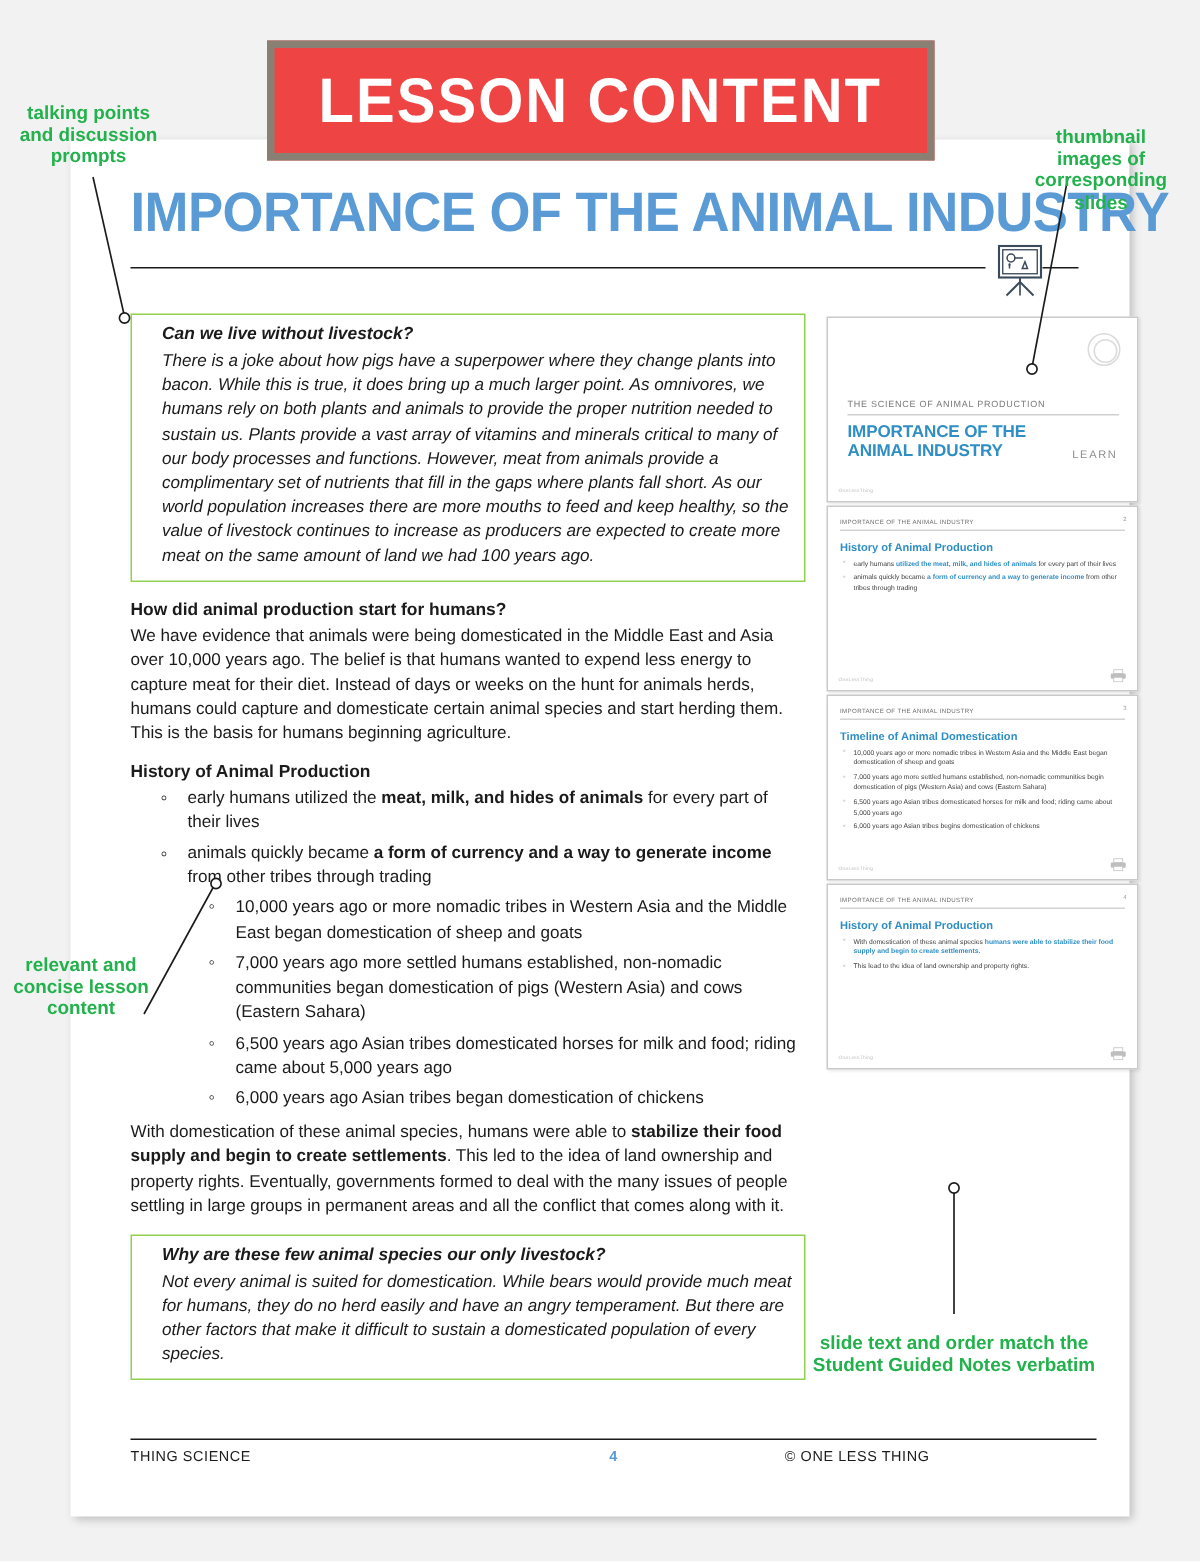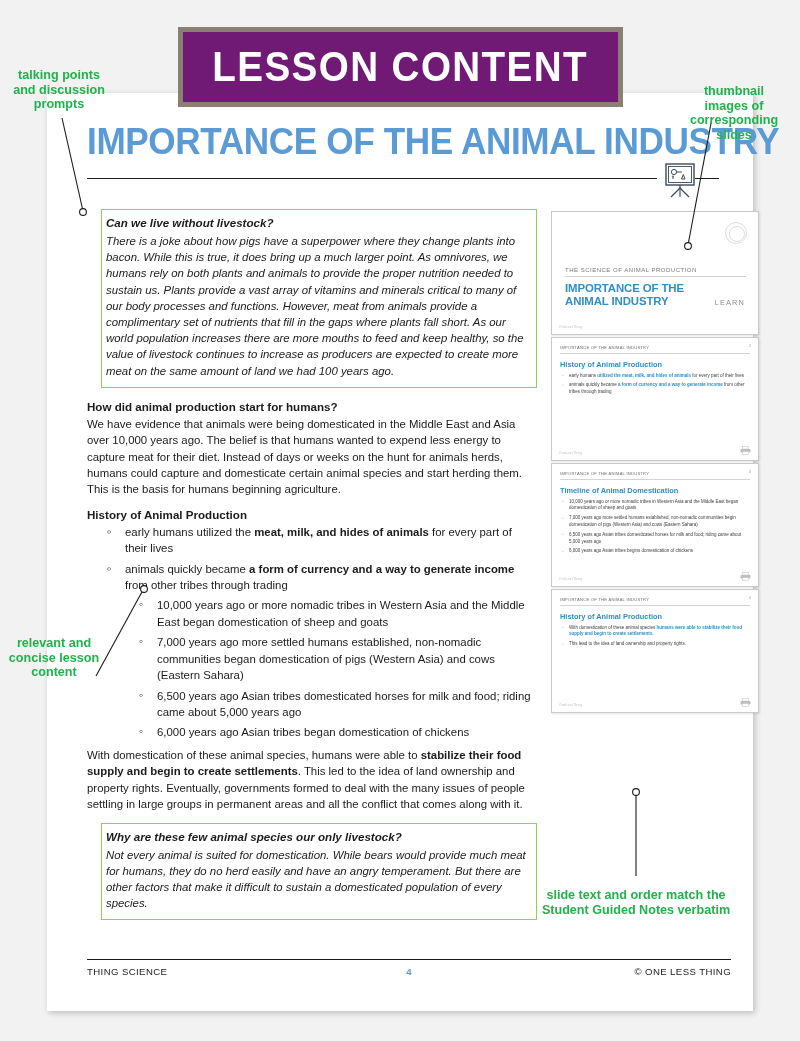--- a/index.html
+++ b/index.html
@@ -23,21 +23,21 @@
     width: 706px; height: 918px;
     background: #ffffff;
     box-shadow: 2px 2px 6px rgba(0,0,0,0.22);
   }
 
   
   .banner {
     position: absolute;
     left: 178px; top: 27px;
     width: 445px; height: 80px;
-    background: #701a75;
+    background: #ef4444;
     border: 5px solid #8a7f73;
     display: flex; align-items: center; justify-content: center;
     z-index: 40;
   }
   .banner-label {
     color: #ffffff;
     font-family: "Liberation Sans Narrow", "Liberation Sans", sans-serif;
     font-size: 42px;
     font-weight: bold;
     letter-spacing: 1.5px;
@@ -87,23 +87,22 @@
     position: absolute;
     left: 40px; top: 116px; right: 22px;
     display: flex; gap: 14px;
   }
   .col-left { width: 450px; }
   .col-right { width: 180px; padding-top: 2px; }
 
   
   .callout {
     border: 1.3px solid #92d050;
-    padding: 6px 8px 8px 4px;
+    padding: 6px 8px 8px 20px;
     margin-bottom: 12px;
-    margin-left: 14px;
   }
   .callout-q {
     font-size: 11.6px;
     font-weight: bold;
     font-style: italic;
     color: #1b1b1b;
     margin-bottom: 4px;
   }
   .callout-body {
     font-size: 11.4px;
@@ -248,21 +247,21 @@
   .footer-row {
     display: flex; align-items: center;
     margin-top: 6px;
     font-family: "Liberation Sans Narrow", "Liberation Sans", sans-serif;
     font-size: 9.6px;
     letter-spacing: 0.4px;
     color: #1b1b1b;
   }
   .f-left { flex: 1; text-align: left; }
   .f-mid  { flex: 0 0 auto; color: #5b9bd5; font-weight: bold; }
-  .f-right { flex: 1; text-align: right; }
+  .f-right { flex: 1; text-align: center; }
 
   
   .anno {
     position: absolute;
     color: #22b14c;
     font-family: "Liberation Sans Narrow", "Liberation Sans", sans-serif;
     font-size: 12.6px;
     font-weight: bold;
     line-height: 1.16;
     text-align: center;

